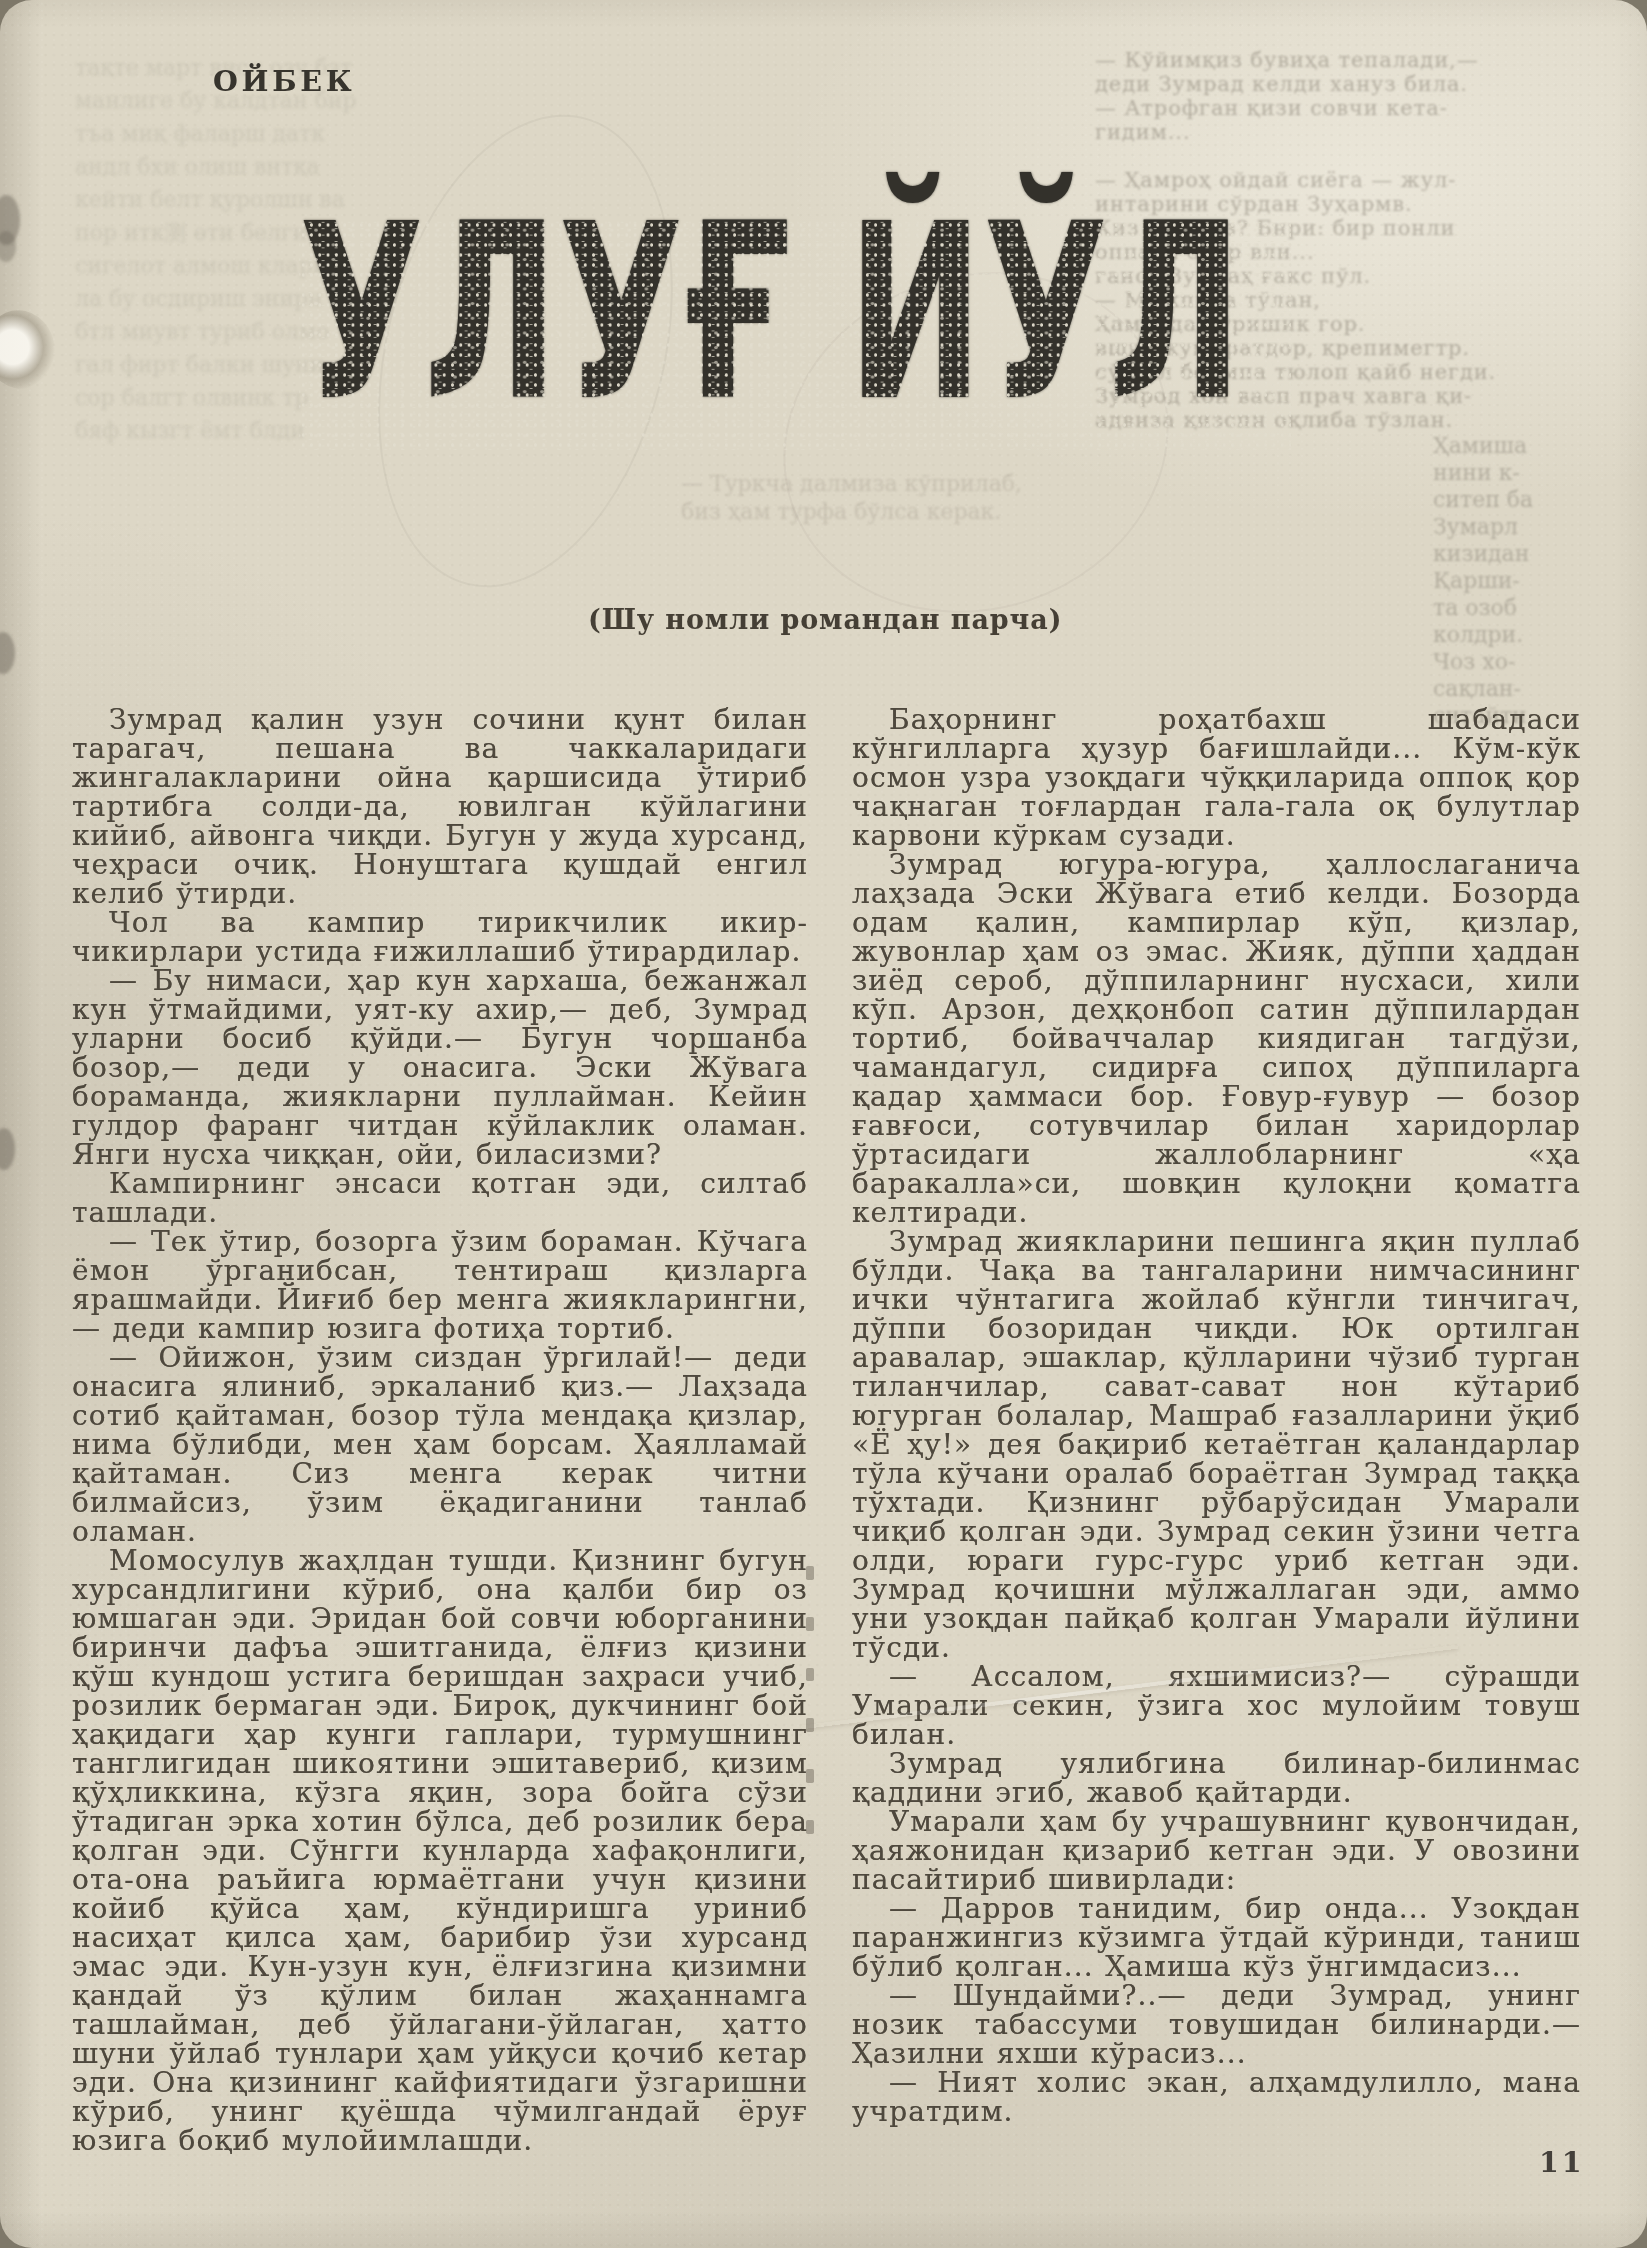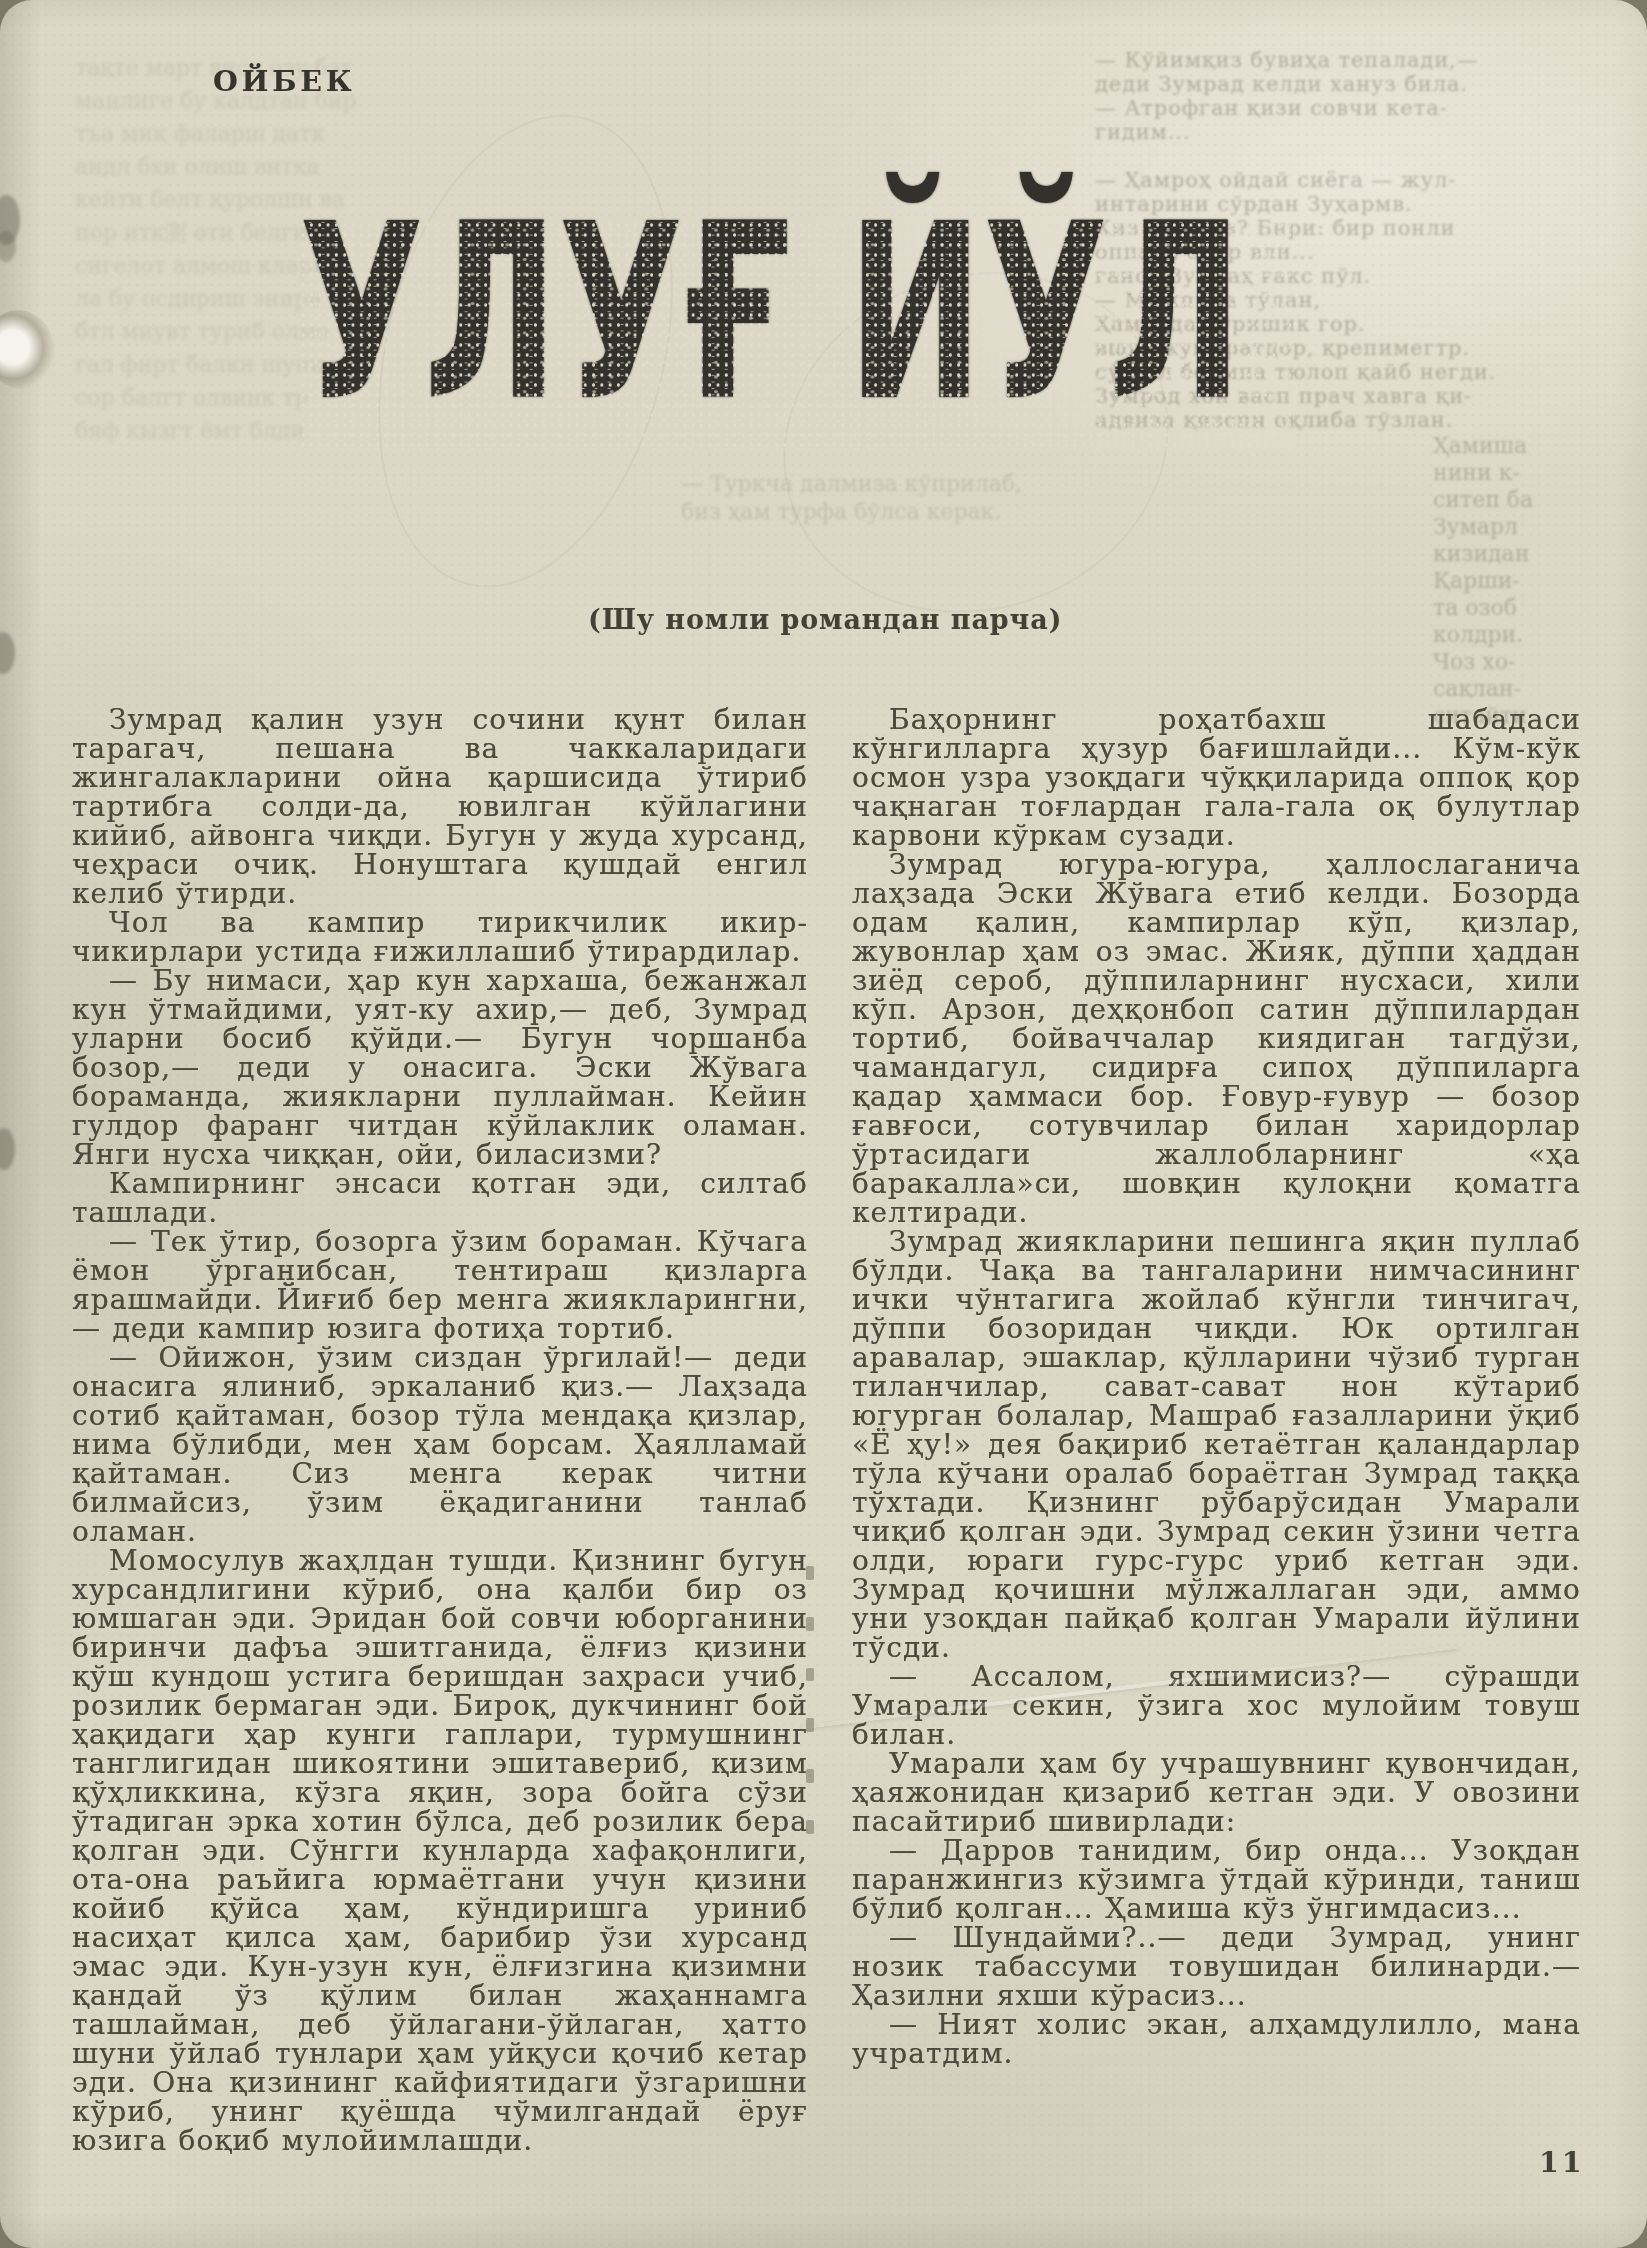--- a/index.html
+++ b/index.html
@@ -196,20 +196,21 @@
       <p class="para">— Тек ўтир, бозорга ўзим бораман. Кўчага ёмон ўрганибсан, тентираш қизларга ярашмайди. Йиғиб бер менга жиякларингни,— деди кампир юзига фотиҳа тортиб.</p>
       <p class="para">— Ойижон, ўзим сиздан ўргилай!— деди онасига ялиниб, эркаланиб қиз.— Лаҳзада сотиб қайтаман, бозор тўла мендақа қизлар, нима бўлибди, мен ҳам борсам. Ҳаялламай қайтаман. Сиз менга керак читни билмайсиз, ўзим ёқадиганини танлаб оламан.</p>
       <p class="para">Момосулув жаҳлдан тушди. Қизнинг бугун хурсандлигини кўриб, она қалби бир оз юмшаган эди. Эридан бой совчи юборганини биринчи дафъа эшитганида, ёлғиз қизини қўш кундош устига беришдан заҳраси учиб, розилик бермаган эди. Бироқ, дукчининг бой ҳақидаги ҳар кунги гаплари, турмушнинг танглигидан шикоятини эшитавериб, қизим қўҳликкина, кўзга яқин, зора бойга сўзи ўтадиган эрка хотин бўлса, деб розилик бера қолган эди. Сўнгги кунларда хафақонлиги, ота-она раъйига юрмаётгани учун қизини койиб қўйса ҳам, кўндиришга уриниб насиҳат қилса ҳам, барибир ўзи хурсанд эмас эди. Кун-узун кун, ёлғизгина қизимни қандай ўз қўлим билан жаҳаннамга ташлайман, деб ўйлагани-ўйлаган, ҳатто шуни ўйлаб тунлари ҳам уйқуси қочиб кетар эди. Она қизининг кайфиятидаги ўзгаришни кўриб, унинг қуёшда чўмилгандай ёруғ юзига боқиб мулойимлашди.</p>
     </div>
 
   <div class="col col-right">
       <p class="para">Баҳорнинг роҳатбахш шабадаси кўнгилларга ҳузур бағишлайди... Кўм-кўк осмон узра узоқдаги чўққиларида оппоқ қор чақнаган тоғлардан гала-гала оқ булутлар карвони кўркам сузади.</p>
       <p class="para">Зумрад югура-югура, ҳаллослаганича лаҳзада Эски Жўвага етиб келди. Бозорда одам қалин, кампирлар кўп, қизлар, жувонлар ҳам оз эмас. Жияк, дўппи ҳаддан зиёд сероб, дўппиларнинг нусхаси, хили кўп. Арзон, деҳқонбоп сатин дўппилардан тортиб, бойваччалар киядиган тагдўзи, чамандагул, сидирға сипоҳ дўппиларга қадар ҳаммаси бор. Ғовур-ғувур — бозор ғавғоси, сотувчилар билан харидорлар ўртасидаги жаллобларнинг «ҳа баракалла»си, шовқин қулоқни қоматга келтиради.</p>
       <p class="para">Зумрад жиякларини пешинга яқин пуллаб бўлди. Чақа ва тангаларини нимчасининг ички чўнтагига жойлаб кўнгли тинчигач, дўппи бозоридан чиқди. Юк ортилган аравалар, эшаклар, қўлларини чўзиб турган тиланчилар, сават-сават нон кўтариб югурган болалар, Машраб ғазалларини ўқиб «Ё ҳу!» дея бақириб кетаётган қаландарлар тўла кўчани оралаб бораётган Зумрад таққа тўхтади. Қизнинг рўбарўсидан Умарали чиқиб қолган эди. Зумрад секин ўзини четга олди, юраги гурс-гурс уриб кетган эди. Зумрад қочишни мўлжаллаган эди, аммо уни узоқдан пайқаб қолган Умарали йўлини тўсди.</p>
       <p class="para">— Ассалом, яхшимисиз?— сўрашди Умарали секин, ўзига хос мулойим товуш билан.</p>
+      <p class="para">Зумрад уялибгина билинар-билинмас қаддини эгиб, жавоб қайтарди.</p>
       <p class="para">Умарали ҳам бу учрашувнинг қувончидан, ҳаяжонидан қизариб кетган эди. У овозини пасайтириб шивирлади:</p>
       <p class="para">— Дарров танидим, бир онда... Узоқдан паранжингиз кўзимга ўтдай кўринди, таниш бўлиб қолган... Ҳамиша кўз ўнгимдасиз...</p>
       <p class="para">— Шундайми?..— деди Зумрад, унинг нозик табассуми товушидан билинарди.— Ҳазилни яхши кўрасиз...</p>
       <p class="para">— Ният холис экан, алҳамдулилло, мана учратдим.</p>
     </div>
 
   <div class="pagenum">11</div>
 
   <div class="dent"></div>
   <div class="edge-spot spot-a"></div>

